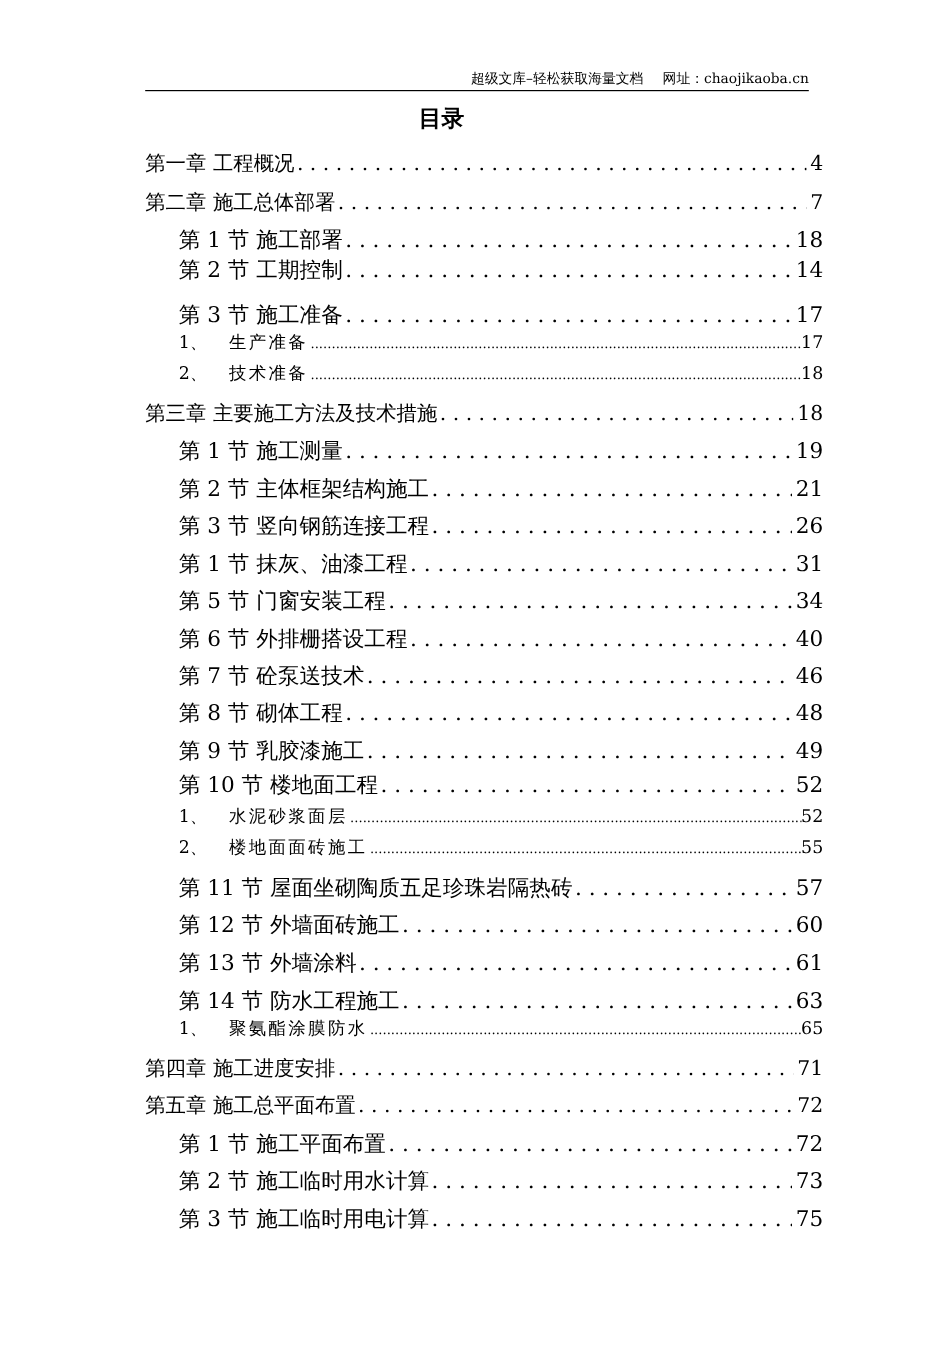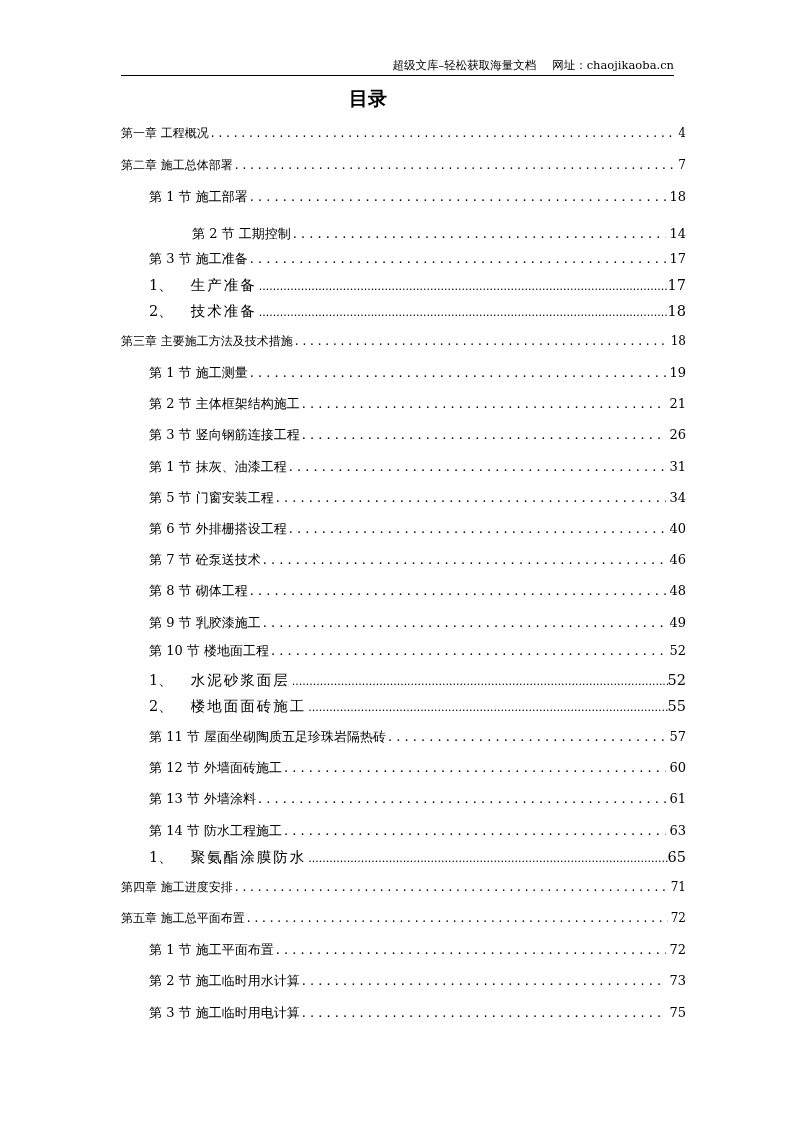--- a/index.html
+++ b/index.html
@@ -10,22 +10,22 @@
   .header-text { position: absolute; right: 0; top: 3px; font-size: 11.5px; white-space: nowrap; }
   .header-text .site { margin-right: 16px; }
   .title { position: absolute; left: 0; width: 736px; top: 86px; text-align: center;
            font-family: "DejaVu Sans", "Liberation Sans", sans-serif; font-weight: bold; font-size: 19px; }
   .toc { position: absolute; left: 121px; top: 0; width: 565px; }
   .row { position: absolute; left: 0; right: 0; display: flex; align-items: baseline; white-space: nowrap; }
   .row .label { flex: 0 0 auto; padding-right: 2px; }
   .row .dots { flex: 1 1 auto; overflow: hidden; color: #000; }
   .row .dots::before { content: ". . . . . . . . . . . . . . . . . . . . . . . . . . . . . . . . . . . . . . . . . . . . . . . . . . . . . . . . . . . . . . . . . . . . . . . . . . . . . . . . . . . . . . . . . . . . . . . . . . . . . . . . . . . . . . . . . . . . . . . . . . . . . . . ."; }
   .row .page { flex: 0 0 auto; padding-left: 3px; }
-  .lvl-chapter { font-size: 12px; left: 0; }
-  .lvl-section { font-size: 13px; left: 28px; }
+  .lvl-chapter { font-size: 17px; left: 0; }
+  .lvl-section { font-size: 18px; left: 28px; }
   .lvl-item { font-size: 14.5px; left: 28px; letter-spacing: 2px; }
   .lvl-item .dots::before { content: "......................................................................................................................................................................................................................................................................"; letter-spacing: 0; font-size: 11px; }
   .lvl-item .page { letter-spacing: 0; padding-left: 0; }
   .lvl-item .num { letter-spacing: 0; margin-right: 18px; }
 </style>
 </head>
 <body>
 
 <div class="header">
   <div class="header-text">
@@ -44,21 +44,21 @@
     <div class="row lvl-chapter" style="top: 157px; justify-content: center;">
       <span class="label">第二章  施工总体部署</span>
       <span class="dots"></span>
       <span class="page">7</span>
     </div>
     <div class="row lvl-section" style="top: 188px;">
       <span class="label">第 1 节  施工部署</span>
       <span class="dots"></span>
       <span class="page">18</span>
     </div>
-    <div class="row lvl-section" style="top: 225px; margin-left: 43px;">
+    <div class="row lvl-section" style="top: 213px;">
       <span class="label">第 2 节  工期控制</span>
       <span class="dots"></span>
       <span class="page">14</span>
     </div>
     <div class="row lvl-section" style="top: 250px;">
       <span class="label">第 3 节  施工准备</span>
       <span class="dots"></span>
       <span class="page">17</span>
     </div>
     <div class="row lvl-item" style="top: 276px;">

